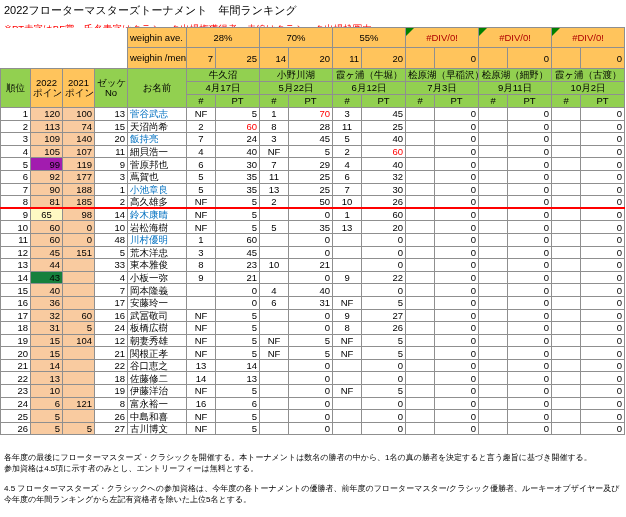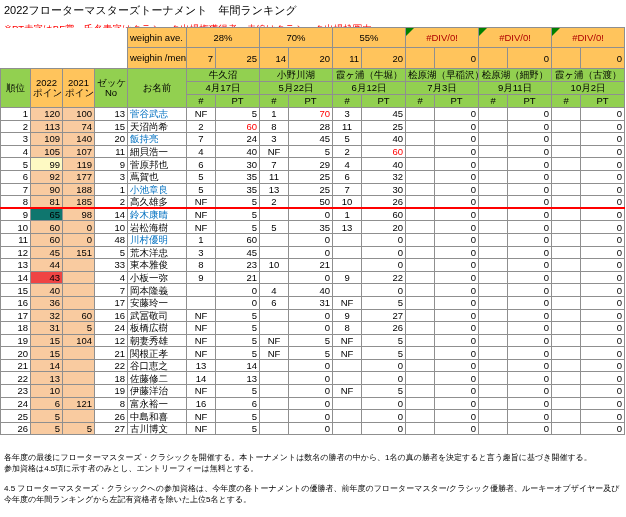--- a/index.html
+++ b/index.html
@@ -196,21 +196,21 @@
         <td class="num redpt">60</td>
         <td class="ctr"></td>
         <td class="num">0</td>
         <td class="ctr"></td>
         <td class="num">0</td>
         <td class="ctr"></td>
         <td class="num">0</td>
       </tr>
       <tr>
         <td class="num">5</td>
-        <td class="num" style="background: #fef9c3;">99</td>
+        <td class="num" style="background: #a21caf;">99</td>
         <td class="num" style="background: rgb(249, 203, 160);">119</td>
         <td class="num">9</td>
         <td class="nm">菅原邦也</td>
         <td class="ctr">6</td>
         <td class="num">30</td>
         <td class="ctr">7</td>
         <td class="num">29</td>
         <td class="ctr">4</td>
         <td class="num">40</td>
         <td class="ctr"></td>
@@ -272,21 +272,21 @@
         <td class="num">26</td>
         <td class="ctr"></td>
         <td class="num">0</td>
         <td class="ctr"></td>
         <td class="num">0</td>
         <td class="ctr"></td>
         <td class="num">0</td>
       </tr>
       <tr>
         <td class="num">9</td>
-        <td class="num" style="background: #0f766e;">65</td>
+        <td class="num" style="background: #fef9c3; text-align: center;">65</td>
         <td class="num" style="background: rgb(249, 203, 160);">98</td>
         <td class="num">14</td>
         <td class="nm blue">鈴木康晴</td>
         <td class="ctr">NF</td>
         <td class="num">5</td>
         <td class="ctr"></td>
         <td class="num">0</td>
         <td class="ctr">1</td>
         <td class="num">60</td>
         <td class="ctr"></td>
@@ -367,21 +367,21 @@
         <td class="num">0</td>
         <td class="ctr"></td>
         <td class="num">0</td>
         <td class="ctr"></td>
         <td class="num">0</td>
         <td class="ctr"></td>
         <td class="num">0</td>
       </tr>
       <tr>
         <td class="num">14</td>
-        <td class="num" style="background: #ef4444; margin-top: 22px;">43</td>
+        <td class="num" style="background: #15803d; margin-top: 22px;">43</td>
         <td class="num" style="background: rgb(249, 203, 160);"></td>
         <td class="num">4</td>
         <td class="nm">小板一弥</td>
         <td class="ctr">9</td>
         <td class="num">21</td>
         <td class="ctr"></td>
         <td class="num">0</td>
         <td class="ctr">9</td>
         <td class="num">22</td>
         <td class="ctr"></td>

